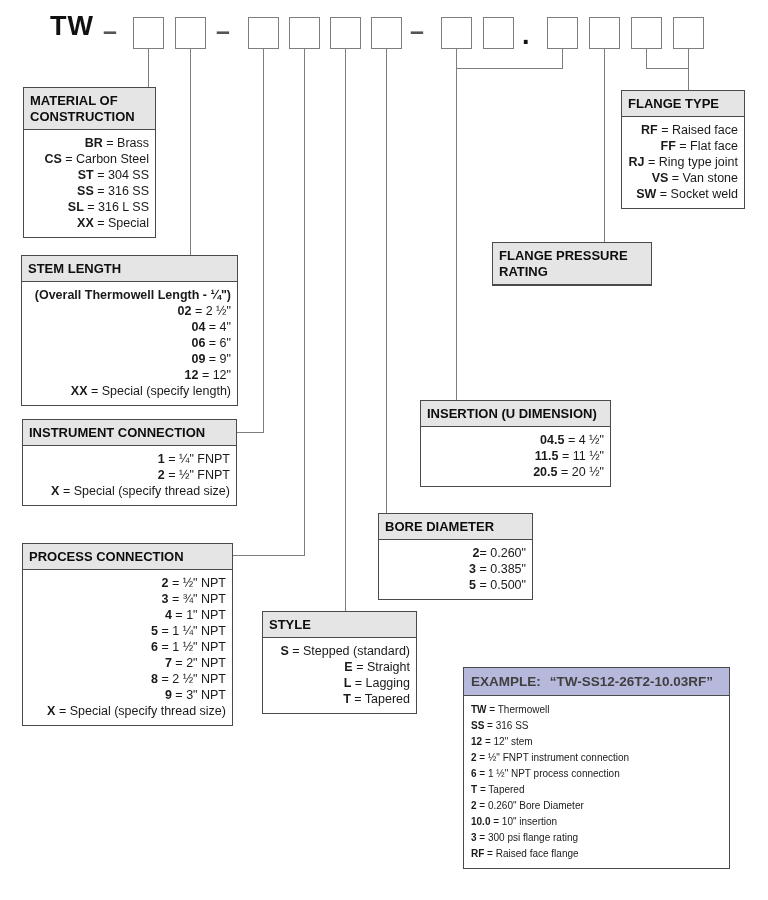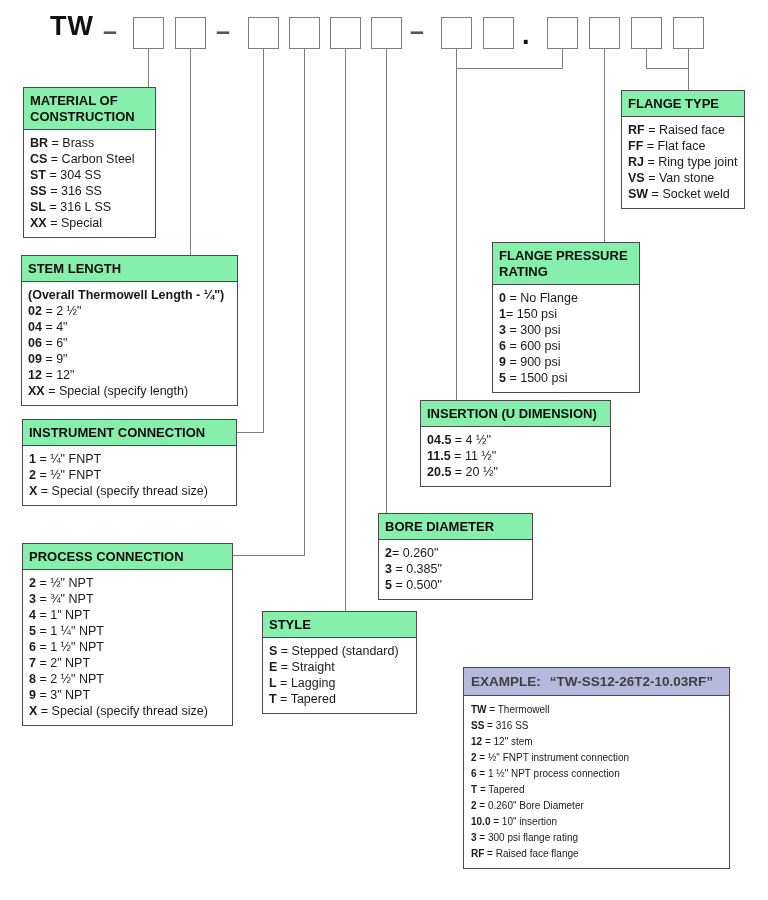--- a/index.html
+++ b/index.html
@@ -10,22 +10,22 @@
   
   .pn-prefix{position:absolute;left:50px;top:11px;font-size:27px;font-weight:bold;letter-spacing:1px;color:#111;}
   .dash{position:absolute;top:17px;font-size:25px;font-weight:bold;color:#555;}
   .dot{position:absolute;font-size:27px;font-weight:bold;color:#111;top:20px;}
   .code-box{position:absolute;top:17px;width:29px;height:30px;border:1px solid #7d7d7d;background:#fff;}
   
   .vline{position:absolute;width:1px;background:#7d7d7d;}
   .hline{position:absolute;height:1px;background:#7d7d7d;}
   
   .label-box{position:absolute;border:1px solid #4a4a4a;background:#fff;box-sizing:border-box;}
-  .hdr{background:#86efac;border-bottom:1px solid #4a4a4a;font-weight:bold;font-size:13px;line-height:16px;padding:5px 6px 4px 6px;color:#0d0d0d;}
-  .bdy{padding:5px 6px 6px 6px;font-size:12.5px;line-height:16px;}
+  .hdr{background:#e5e5e5;border-bottom:1px solid #4a4a4a;font-weight:bold;font-size:13px;line-height:16px;padding:5px 6px 4px 6px;color:#0d0d0d;}
+  .bdy{padding:5px 6px 6px 6px;font-size:12.5px;line-height:16px;text-align:right;}
   .bdy .row{white-space:nowrap;}
   .wrapok .bdy .row{white-space:normal;padding-left:40px;text-indent:-40px;}
   .row b{font-weight:bold;}
   .intro{font-weight:bold;white-space:nowrap;}
   
   .example-hdr{background:#b6b9dc;border-bottom:1px solid #4a4a4a;font-weight:bold;font-size:13.5px;line-height:17px;padding:5px 7px;color:#404040;}
   .example-hdr .ex-code{margin-left:9px;}
   .example-bdy{padding:6px 7px;font-size:10px;line-height:16px;}
 </style>
 </head>
@@ -141,30 +141,22 @@
 
   <section class="label-box" style="left:420px;top:400px;width:191px">
     <div class="hdr">INSERTION (U DIMENSION)</div>
     <div class="bdy">
         <div class="row"><b>04.5</b> = 4 ½"</div>
         <div class="row"><b>11.5</b> = 11 ½"</div>
         <div class="row"><b>20.5</b> = 20 ½"</div>
       </div>
   </section>
 
-  <section class="label-box" style="left:492px;top:242px;width:148px">
+  <section class="label-box" style="left:492px;top:242px;width:160px">
     <div class="hdr">FLANGE PRESSURE RATING</div>
-    <div class="bdy">
-        <div class="row"><b>0</b> = No Flange</div>
-        <div class="row"><b>1</b>= 150 psi</div>
-        <div class="row"><b>3</b> = 300 psi</div>
-        <div class="row"><b>6</b> = 600 psi</div>
-        <div class="row"><b>9</b> = 900 psi</div>
-        <div class="row"><b>5</b> = 1500 psi</div>
-      </div>
   </section>
 
   <section class="label-box wrapok" style="left:621px;top:90px;width:124px">
     <div class="hdr">FLANGE TYPE</div>
     <div class="bdy">
         <div class="row"><b>RF</b> = Raised face</div>
         <div class="row"><b>FF</b> = Flat face</div>
         <div class="row"><b>RJ</b> = Ring type joint</div>
         <div class="row"><b>VS</b> = Van stone</div>
         <div class="row"><b>SW</b> = Socket weld</div>

